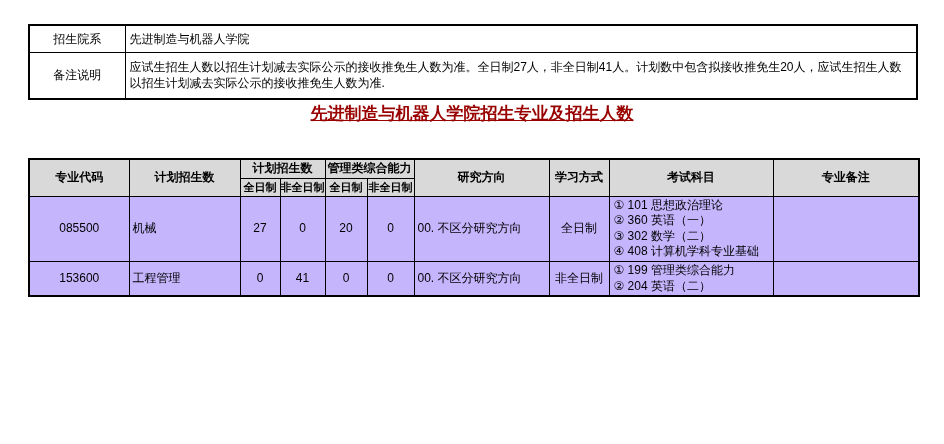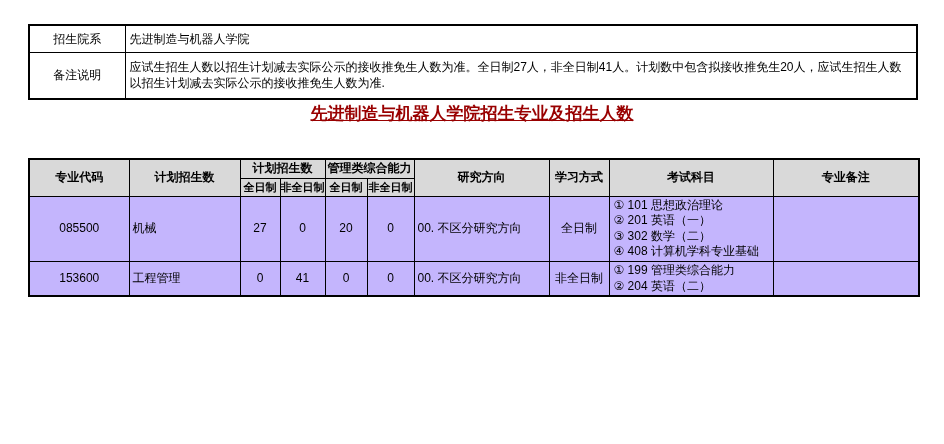--- a/index.html
+++ b/index.html
@@ -100,21 +100,21 @@
       <td class="ta-c">085500</td>
       <td class="ta-l">机械</td>
       <td class="ta-c">27</td>
       <td class="ta-c">0</td>
       <td class="ta-c">20</td>
       <td class="ta-c">0</td>
       <td class="ta-l">00. 不区分研究方向</td>
       <td class="ta-c">全日制</td>
       <td class="exam-cell">
         <div class="exam-line">① 101 思想政治理论</div>
-        <div class="exam-line">② 201 英语（一）</div>
+        <div class="exam-line">② 360 英语（一）</div>
         <div class="exam-line">③ 302 数学（二）</div>
         <div class="exam-line">④ 408 计算机学科专业基础</div>
       </td>
       <td></td>
     </tr>
     <tr class="r2">
       <td class="ta-c">153600</td>
       <td class="ta-l">工程管理</td>
       <td class="ta-c">0</td>
       <td class="ta-c">41</td>

